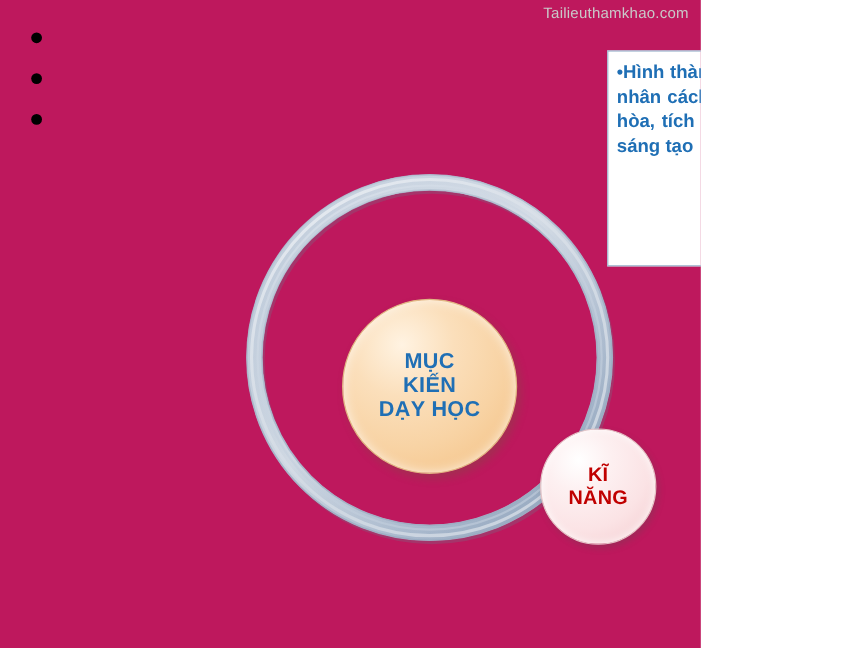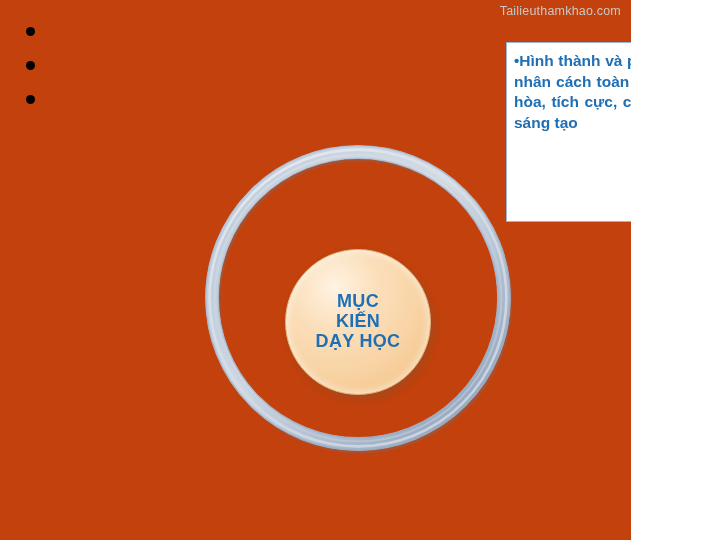--- a/index.html
+++ b/index.html
@@ -7,23 +7,22 @@
     padding: 0;
     background: #ffffff;
   }
   body {
     font-family: "Liberation Sans", sans-serif;
   }
   #slide {
     position: relative;
     width: 584px;
     height: 540px;
-    background: #c2410c;
+    background: #be185d;
     overflow: hidden;
-    padding-left: 47px;
   }
 
   
   #watermark {
     position: absolute;
     top: 4px;
     right: 10px;
     font-size: 12.5px;
     color: #c9c9c9;
     letter-spacing: 0.2px;
@@ -219,15 +218,19 @@
     </svg>
 
     <div class="node node-center" style="left:285px; top:249px; width:146px; height:146px;">
       <span class="node-label">MỤC
 KIẾN
 DẠY HỌC</span>
     </div>
 
 
 
+    <div class="node node-sat" style="left:450px; top:357px; width:97px; height:97px;">
+      <span class="node-label">KĨ
+NĂNG</span>
+    </div>
 
   </div>
 </div>
 
 </body></html>

